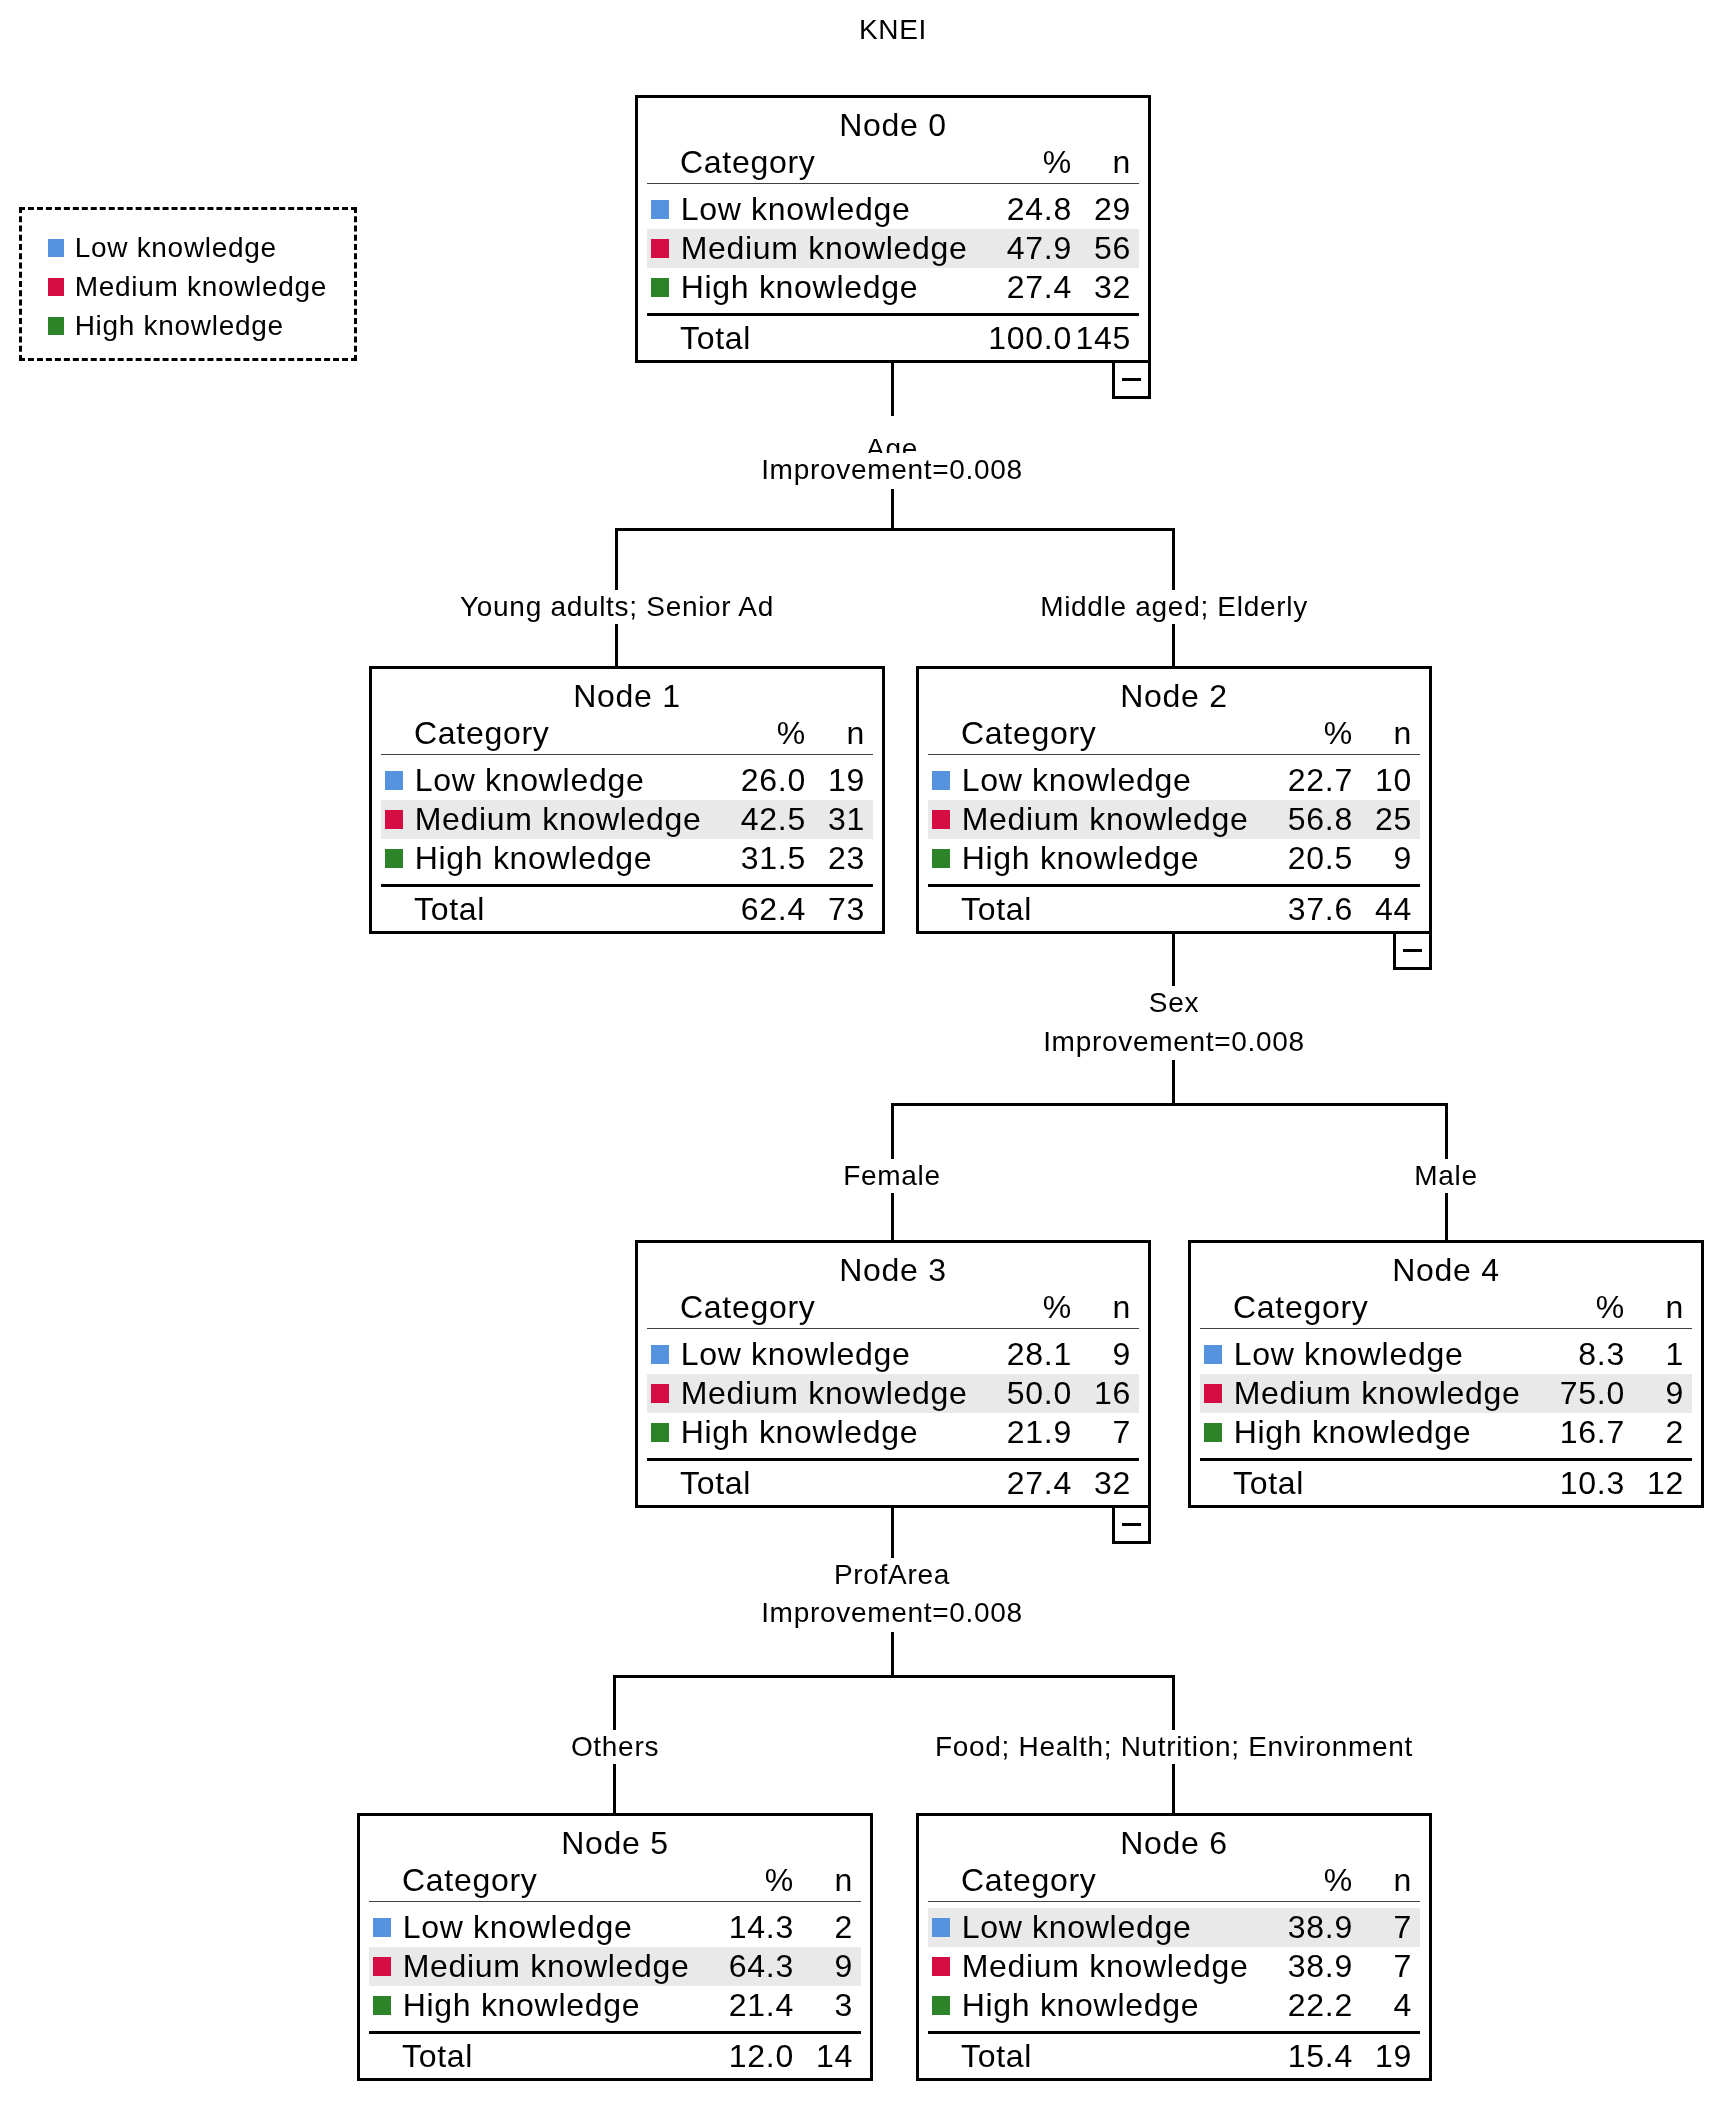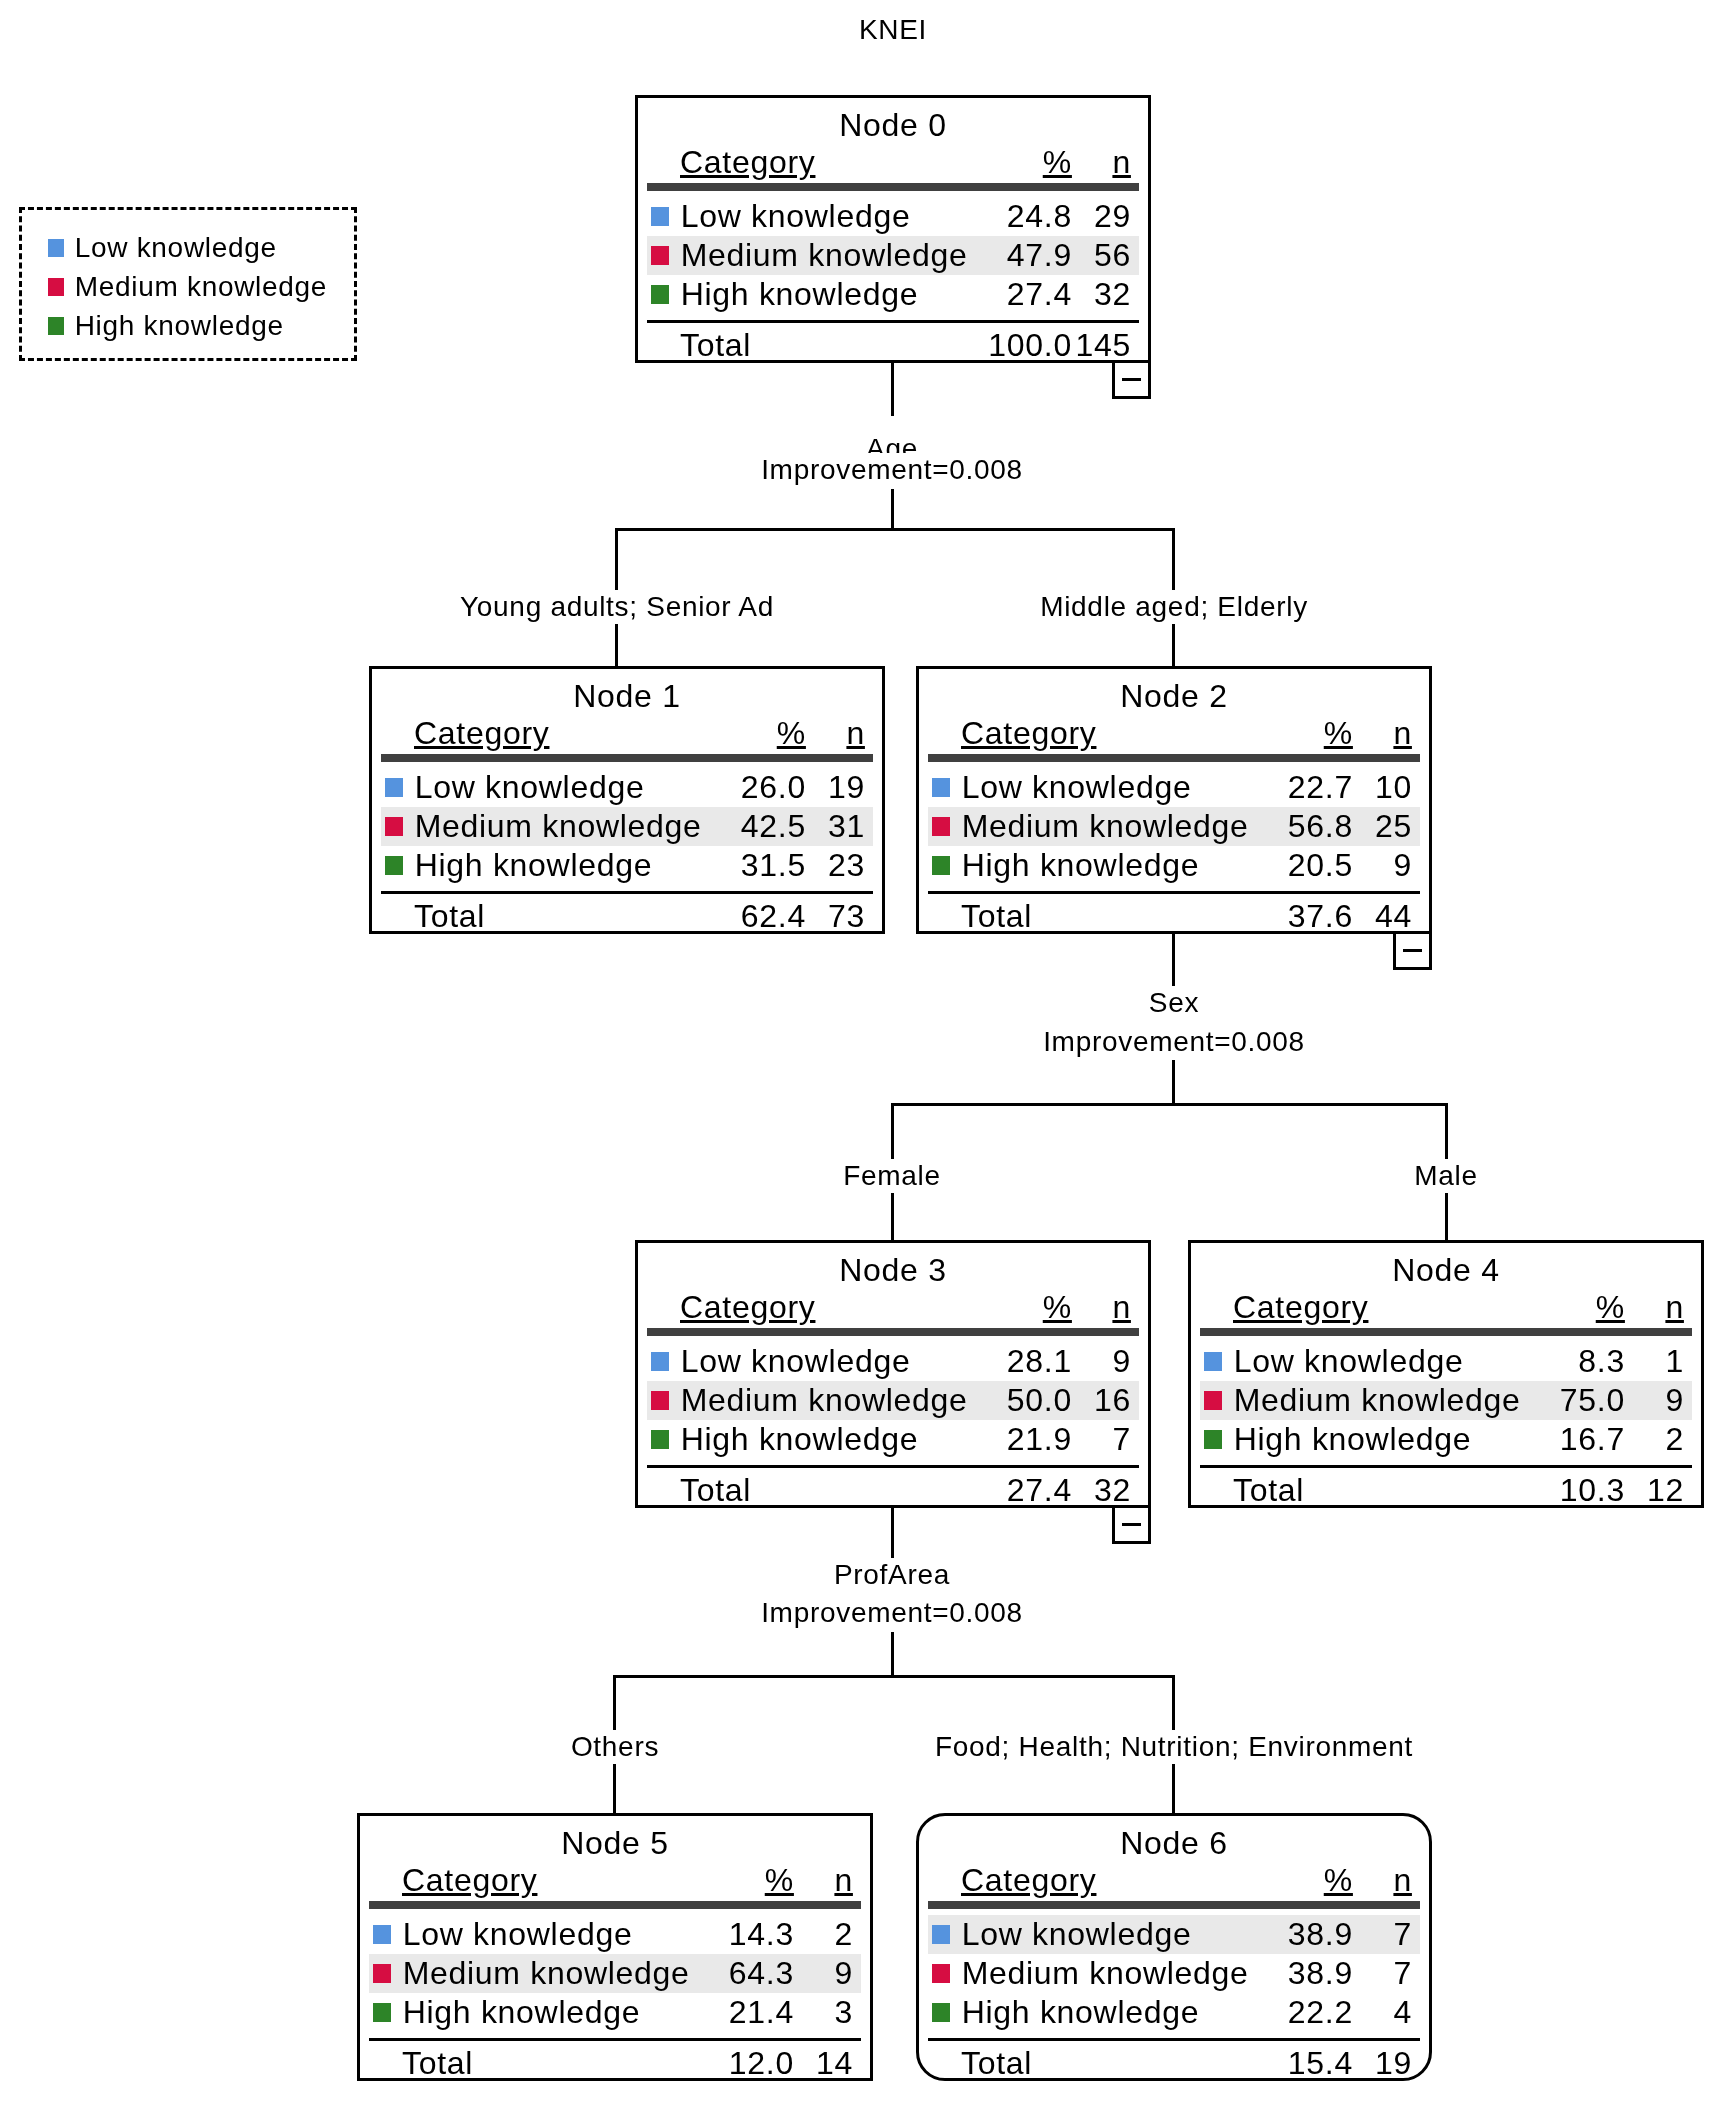--- a/index.html
+++ b/index.html
@@ -36,21 +36,21 @@
   }
   
   .node {
     position:absolute; width:510px; height:262px;
     border:3px solid #000; background:#fff; font-size:32px;
   }
   .nt { margin-top:10.4px; height:34px; line-height:34px; text-align:center; }
   .tbl { margin:0 9px; }
   .hrow {
     display:flex; align-items:center; height:41px;
-    border-bottom:8px solid #404040; padding:0 8.1px 0 33px;text-decoration:underline;
+    border-bottom:1px solid #404040; padding:0 8.1px 0 33px;
   }
   .hrow + .drow { margin-top:6px; }
   .drow { display:flex; align-items:center; height:39px; padding:0 8.1px 0 3.7px; }
   .drow.hl { background:#E9E9E9; }
   .sw { width:18px; height:19px; margin-right:12px; flex:none; }
   .cat { flex:1; white-space:nowrap; overflow:hidden; }
   .c-pct { width:89px; text-align:right; white-space:nowrap; }
   .c-n { width:59px; text-align:right; white-space:nowrap; }
   .trow {
     display:flex; align-items:center; height:44px; margin-top:6px;
@@ -320,21 +320,21 @@
       <div class="c-n">3</div>
     </div>
     <div class="trow">
       <div class="cat">Total</div>
       <div class="c-pct">12.0</div>
       <div class="c-n">14</div>
     </div>
   </div>
 </div>
 
-<div class="node" style="left:916px; top:1813px;border-radius:29px;">
+<div class="node" style="left:916px; top:1813px;">
   <div class="nt">Node 6</div>
   <div class="tbl">
     <div class="hrow">
       <div class="cat">Category</div>
       <div class="c-pct">%</div>
       <div class="c-n">n</div>
     </div>
     <div class="drow hl">
       <span class="sw low"></span>
       <div class="cat">Low knowledge</div>

